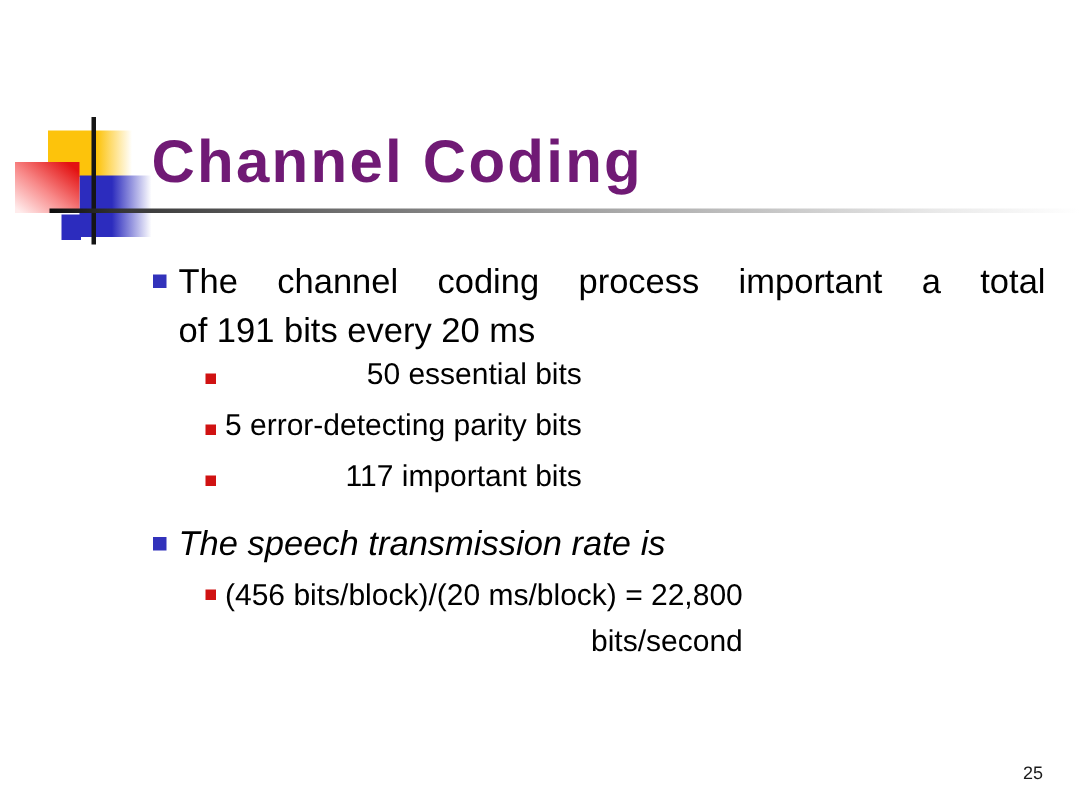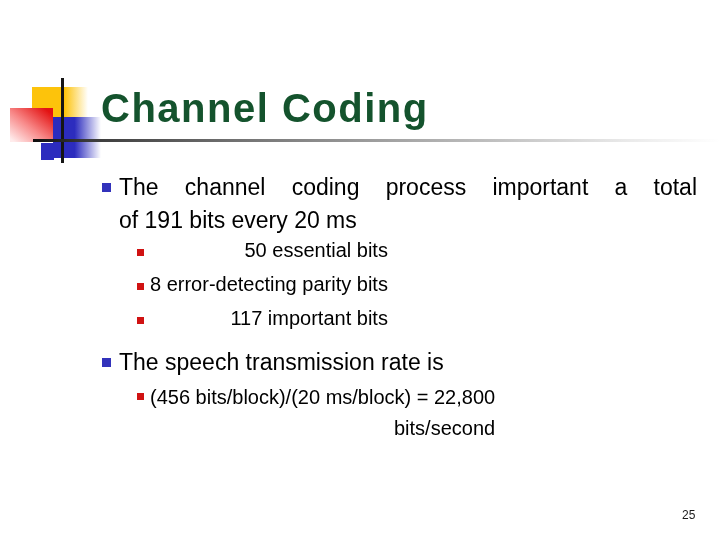--- a/index.html
+++ b/index.html
@@ -38,29 +38,29 @@
   .hline {
     position: absolute; left: 33px; top: 139px; width: 687px; height: 3px;
     background: linear-gradient(90deg, #0d0d0d 0%, #3a3a3a 8%, #6e6e6e 28%,
                 #9a9a9a 48%, #c2c2c2 68%, #e9e9e9 86%, #ffffff 100%);
   }
 
   
   .title {
     position: absolute; left: 101px; top: 86px;
     font-size: 40px; line-height: 44px; letter-spacing: 1.5px;
-    color: #14532d;
+    color: #701a75;
     white-space: nowrap;
   }
 
   
   .para { position: absolute; font-size: 23px; line-height: 33px; color: #000; }
   .p1 { left: 119px; top: 171px; width: 578px; }
   .p1 .justified { text-align: justify; text-align-last: justify; }
-  .p2 { left: 119px; top: 346px; width: 578px; }
+  .p2 { left: 119px; top: 346px; width: 578px; font-style: italic; }
 
   .bullet-blue {
     position: absolute; left: -17px; top: 12px; width: 9px; height: 9px;
     background: #3232bb;
   }
   .bullet-red {
     position: absolute; left: -13px; top: 11px; width: 7px; height: 7px;
     background: #d01212;
   }
 
@@ -95,21 +95,21 @@
   <div>of 191 bits every 20 ms</div>
 </div>
 
 <div class="sublist">
   <div class="subitem">
     <span class="bullet-red"></span>
     <span>50 essential bits</span>
   </div>
   <div class="subitem">
     <span class="bullet-red"></span>
-    <span>8 error-detecting parity bits</span>
+    <span>5 error-detecting parity bits</span>
   </div>
   <div class="subitem">
     <span class="bullet-red"></span>
     <span>117 important bits</span>
   </div>
 </div>
 
 <div class="para p2">
   <span class="bullet-blue"></span>
   <div>The speech transmission rate is</div>

